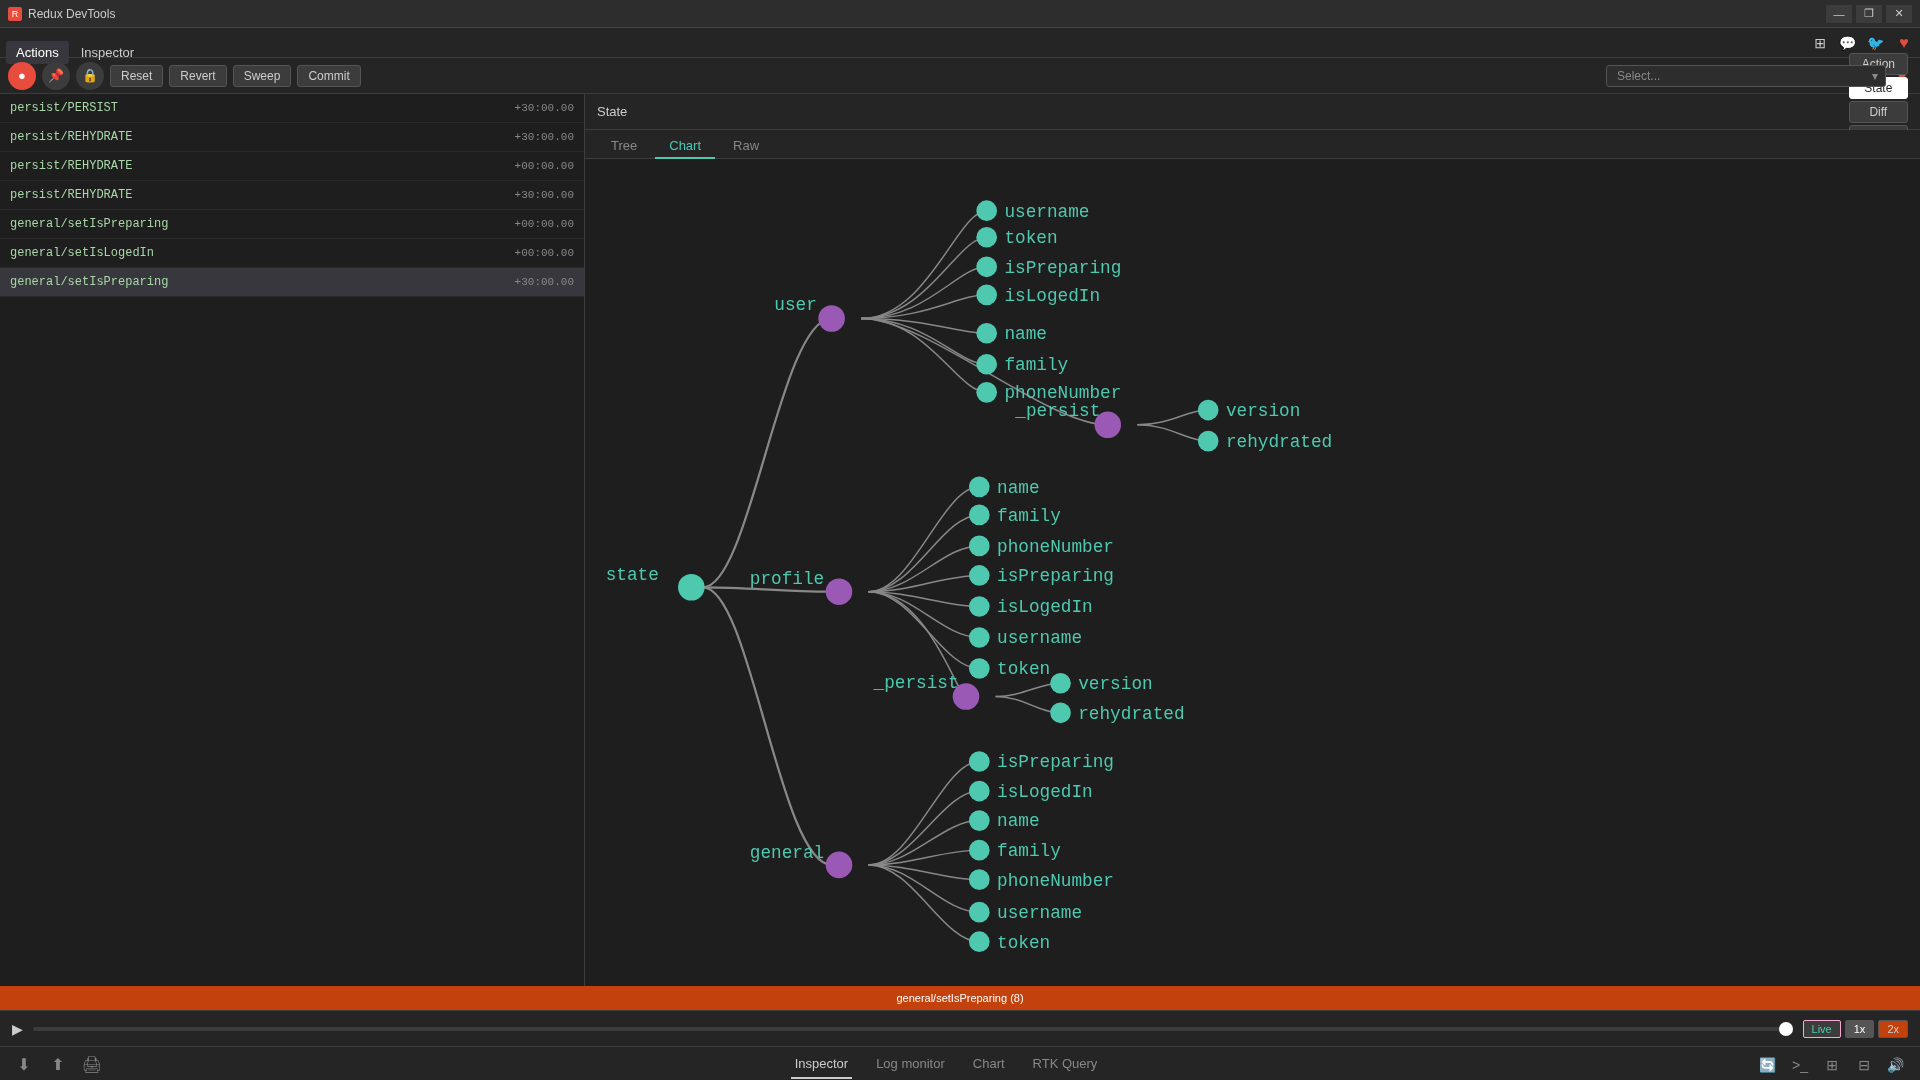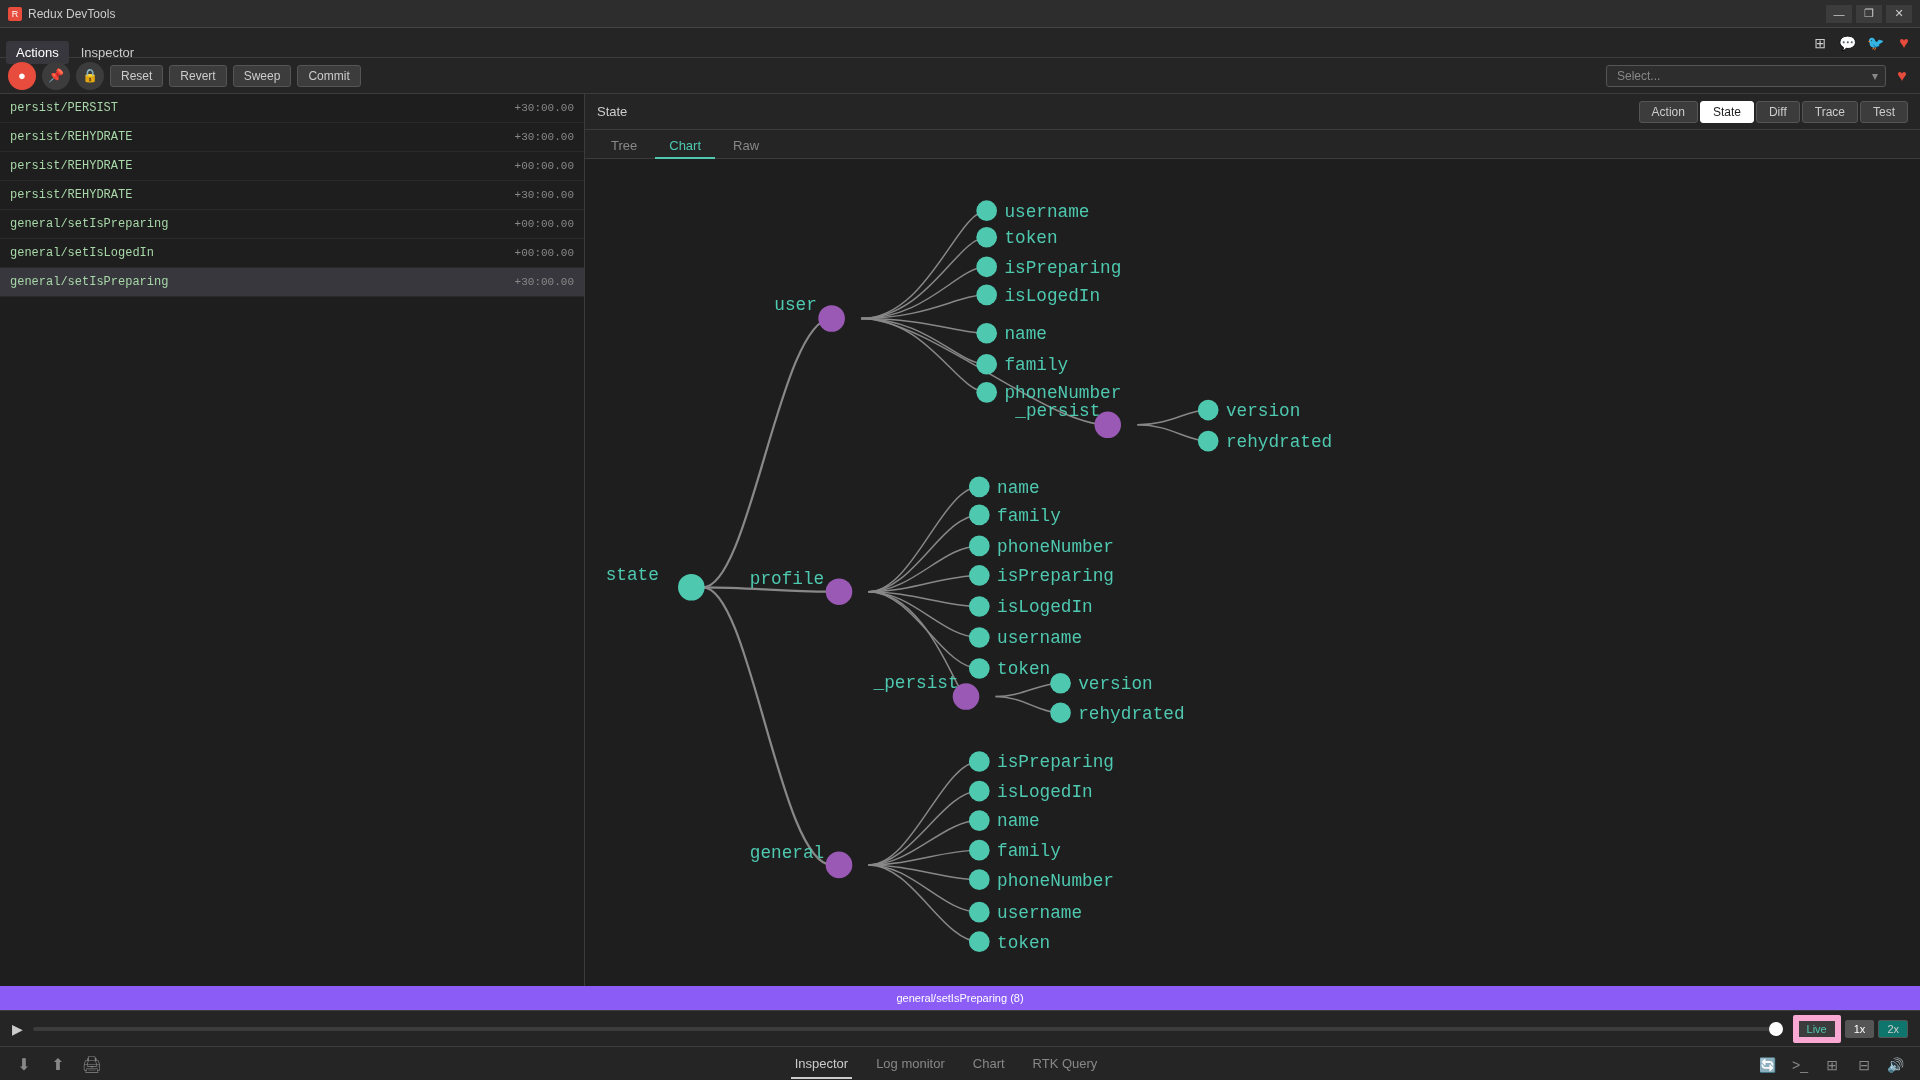--- a/index.html
+++ b/index.html
@@ -72,21 +72,21 @@
 
     
     .right-panel { flex: 1; display: flex; flex-direction: column; background: #1e1e1e; }
 
     
     .state-header {
       display: flex; align-items: center; justify-content: space-between;
       padding: 6px 12px; border-bottom: 1px solid #3c3c3c; background: #252526; height: 36px;
     }
     .state-title { font-size: 13px; color: #ccc; }
-    .tab-buttons { display: flex; gap: 2px; }
+    .tab-buttons { display: flex; gap: 2px; flex-direction: column; }
     .tab-btn {
       padding: 3px 12px; border: 1px solid #555; background: #3c3c3c;
       color: #ccc; cursor: pointer; font-size: 12px; border-radius: 3px;
     }
     .tab-btn.active { background: #fff; color: #1e1e1e; border-color: #fff; }
 
     
     .sub-tabs {
       display: flex; gap: 4px; padding: 4px 12px 0; background: #252526;
       border-bottom: 1px solid #3c3c3c;
@@ -95,21 +95,21 @@
       padding: 4px 14px; cursor: pointer; color: #888; font-size: 13px;
       border-bottom: 2px solid transparent; margin-bottom: -1px;
     }
     .sub-tab.active { color: #4ec9b0; border-bottom: 2px solid #4ec9b0; }
 
     
     .chart-area { flex: 1; overflow: hidden; position: relative; background: #1e1e1e; }
 
     
     .status-bar {
-      height: 24px; background: #8b5cf6; display: flex; align-items: center;
+      height: 24px; background: #c2410c; display: flex; align-items: center;
       padding: 0 10px; font-size: 11px; color: white;
       justify-content: center;
     }
 
     
     .bottom-tabs {
       display: flex; align-items: center; background: #252526; height: 36px;
       border-top: 1px solid #3c3c3c; padding: 0 12px; justify-content: space-between;
     }
     .bottom-left { display: flex; gap: 10px; align-items: center; }
@@ -125,23 +125,23 @@
 
     
     .playback-bar {
       display: flex; align-items: center; background: #252526; height: 36px;
       border-top: 1px solid #3c3c3c; padding: 0 12px; gap: 10px;
     }
     .play-btn { color: #ccc; cursor: pointer; font-size: 14px; }
     .progress-track { flex: 1; height: 4px; background: #3c3c3c; border-radius: 2px; position: relative; cursor: pointer; }
     .progress-thumb { width: 14px; height: 14px; background: white; border-radius: 50%; position: absolute; top: -5px; right: 0; cursor: pointer; }
     .speed-btns { display: flex; gap: 4px; align-items: center; }
-    .speed-btn { padding: 2px 8px; border: 1px solid #555; background: #0f766e; color: #ccc; cursor: pointer; font-size: 11px; border-radius: 2px; }
+    .speed-btn { padding: 2px 8px; border: 1px solid #555; background: #c2410c; color: #ccc; cursor: pointer; font-size: 11px; border-radius: 2px; }
     .speed-btn.active { background: #555; color: #fff; }
-    .live-btn { padding: 2px 8px; border: 6px solid #f9a8d4; background: #3c3c3c; color: #4ec9b0; cursor: pointer; font-size: 11px; border-radius: 2px; }
+    .live-btn { padding: 2px 8px; border: 1px solid #f9a8d4; background: #3c3c3c; color: #4ec9b0; cursor: pointer; font-size: 11px; border-radius: 2px; }
   </style>
 </head>
 <body>
 
 <div class="title-bar">
   <div class="title-bar-left">
     <div class="title-bar-icon">R</div>
     <span>Redux DevTools</span>
   </div>
   <div class="title-bar-controls">

